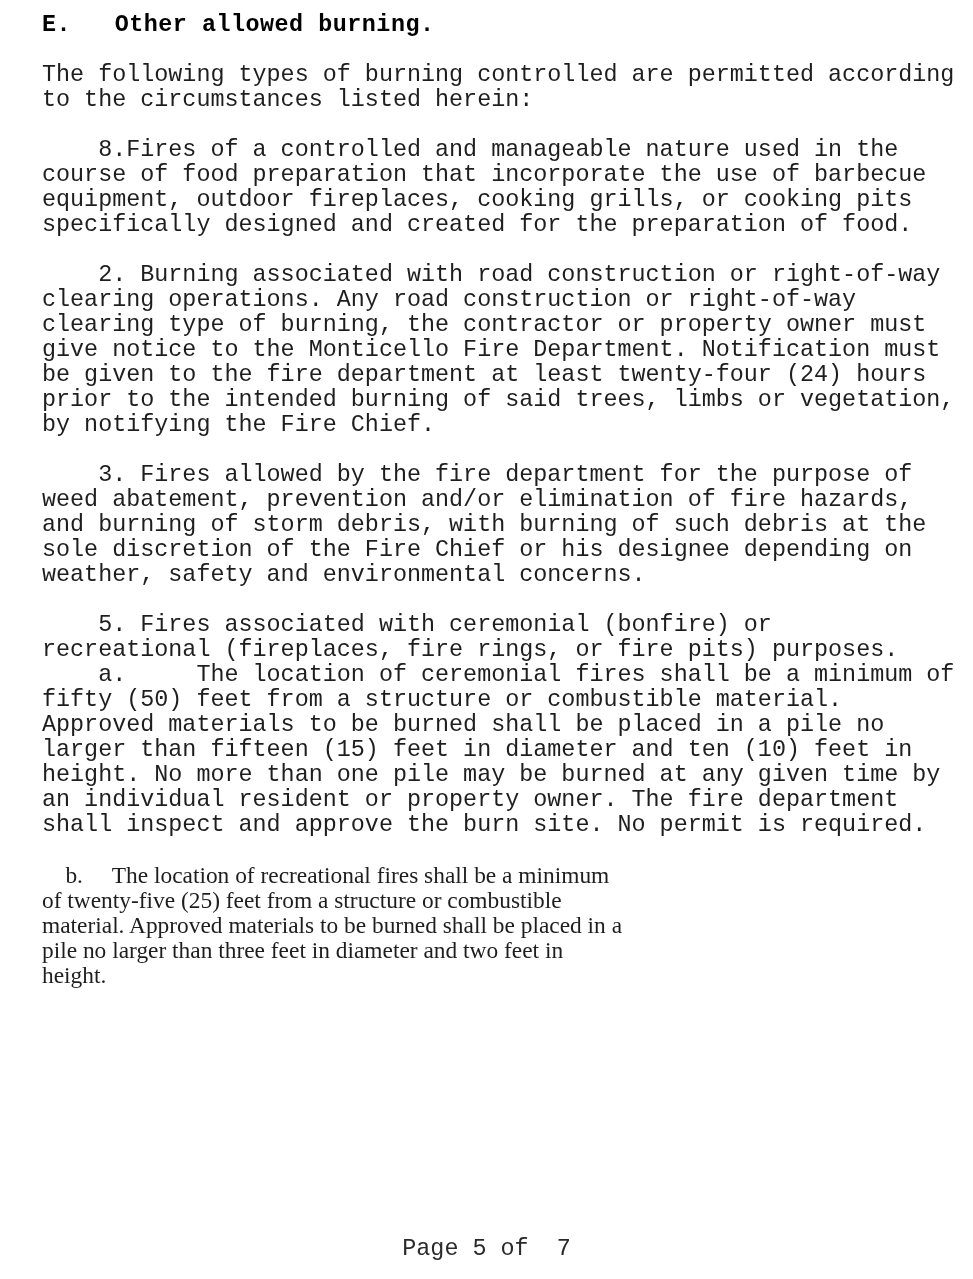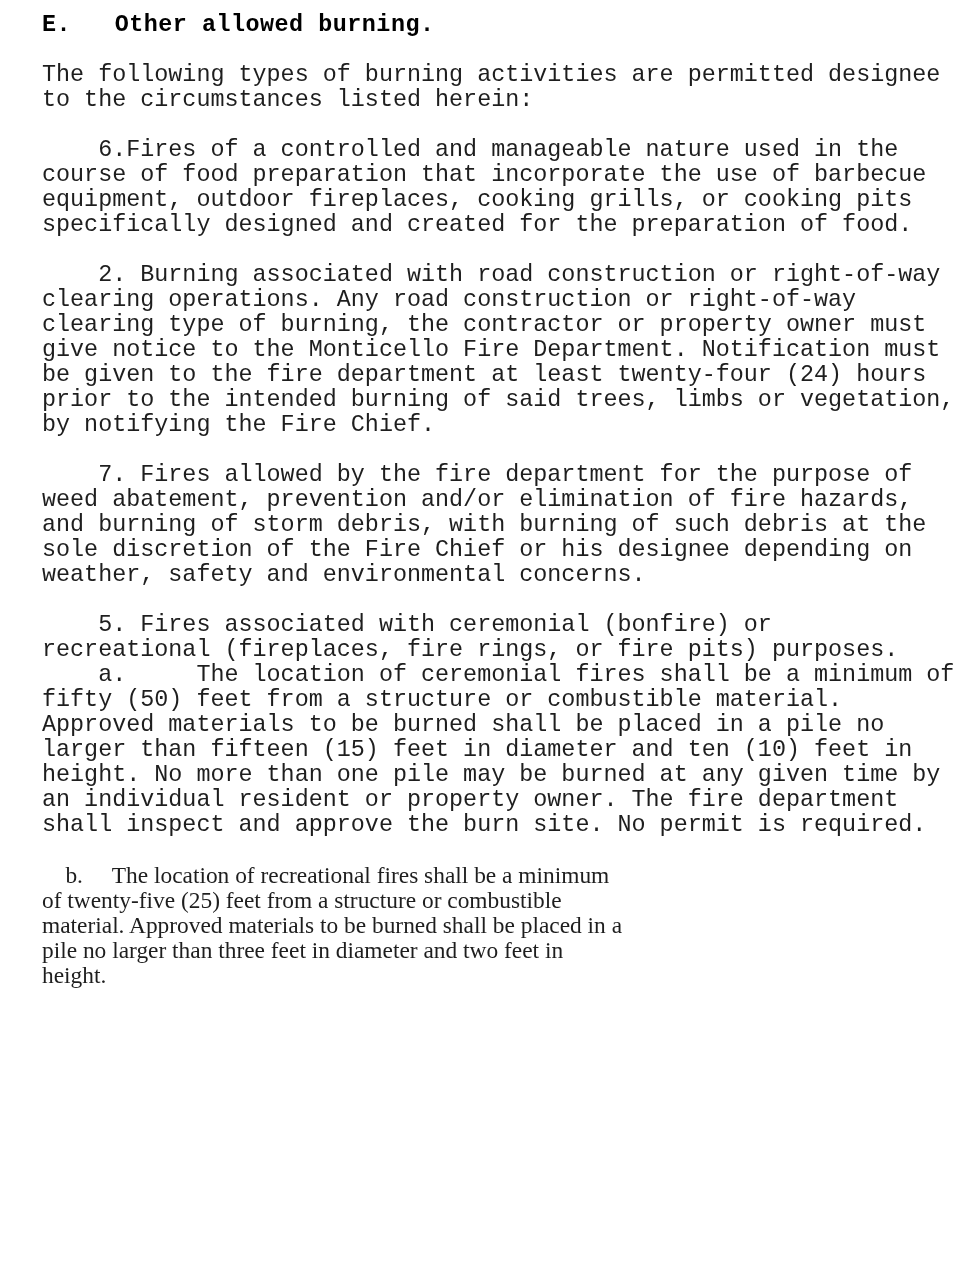--- a/index.html
+++ b/index.html
@@ -50,37 +50,37 @@
     color: #2a2a2a;
   }
 </style>
 </head>
 <body>
 
 <div class="page">
   <div class="doc-body">
     <h1 class="heading">E.   Other allowed burning.</h1>
 
-    <div class="para">The following types of burning activities are permitted designee
+    <div class="para">The following types of burning controlled are permitted according
 to the circumstances listed herein:</div>
 
-    <div class="para">    6.Fires of a controlled and manageable nature used in the
+    <div class="para">    8.Fires of a controlled and manageable nature used in the
 course of food preparation that incorporate the use of barbecue
 equipment, outdoor fireplaces, cooking grills, or cooking pits
 specifically designed and created for the preparation of food.</div>
 
     <div class="para">    2. Burning associated with road construction or right-of-way
 clearing operations. Any road construction or right-of-way
 clearing type of burning, the contractor or property owner must
 give notice to the Monticello Fire Department. Notification must
 be given to the fire department at least twenty-four (24) hours
 prior to the intended burning of said trees, limbs or vegetation,
 by notifying the Fire Chief.</div>
 
-    <div class="para">    7. Fires allowed by the fire department for the purpose of
+    <div class="para">    3. Fires allowed by the fire department for the purpose of
 weed abatement, prevention and/or elimination of fire hazards,
 and burning of storm debris, with burning of such debris at the
 sole discretion of the Fire Chief or his designee depending on
 weather, safety and environmental concerns.</div>
 
 
     <div class="para">    5. Fires associated with ceremonial (bonfire) or
 recreational (fireplaces, fire rings, or fire pits) purposes.
     a.     The location of ceremonial fires shall be a minimum of
 fifty (50) feet from a structure or combustible material.
@@ -90,13 +90,14 @@
 an individual resident or property owner. The fire department
 shall inspect and approve the burn site. No permit is required.</div>
 
     <div class="para">    b.     The location of recreational fires shall be a minimum
 of twenty-five (25) feet from a structure or combustible
 material. Approved materials to be burned shall be placed in a
 pile no larger than three feet in diameter and two feet in
 height.</div>
   </div>
 
+  <div class="footer">Page 5 of  7</div>
 </div>
 
 </body></html>

